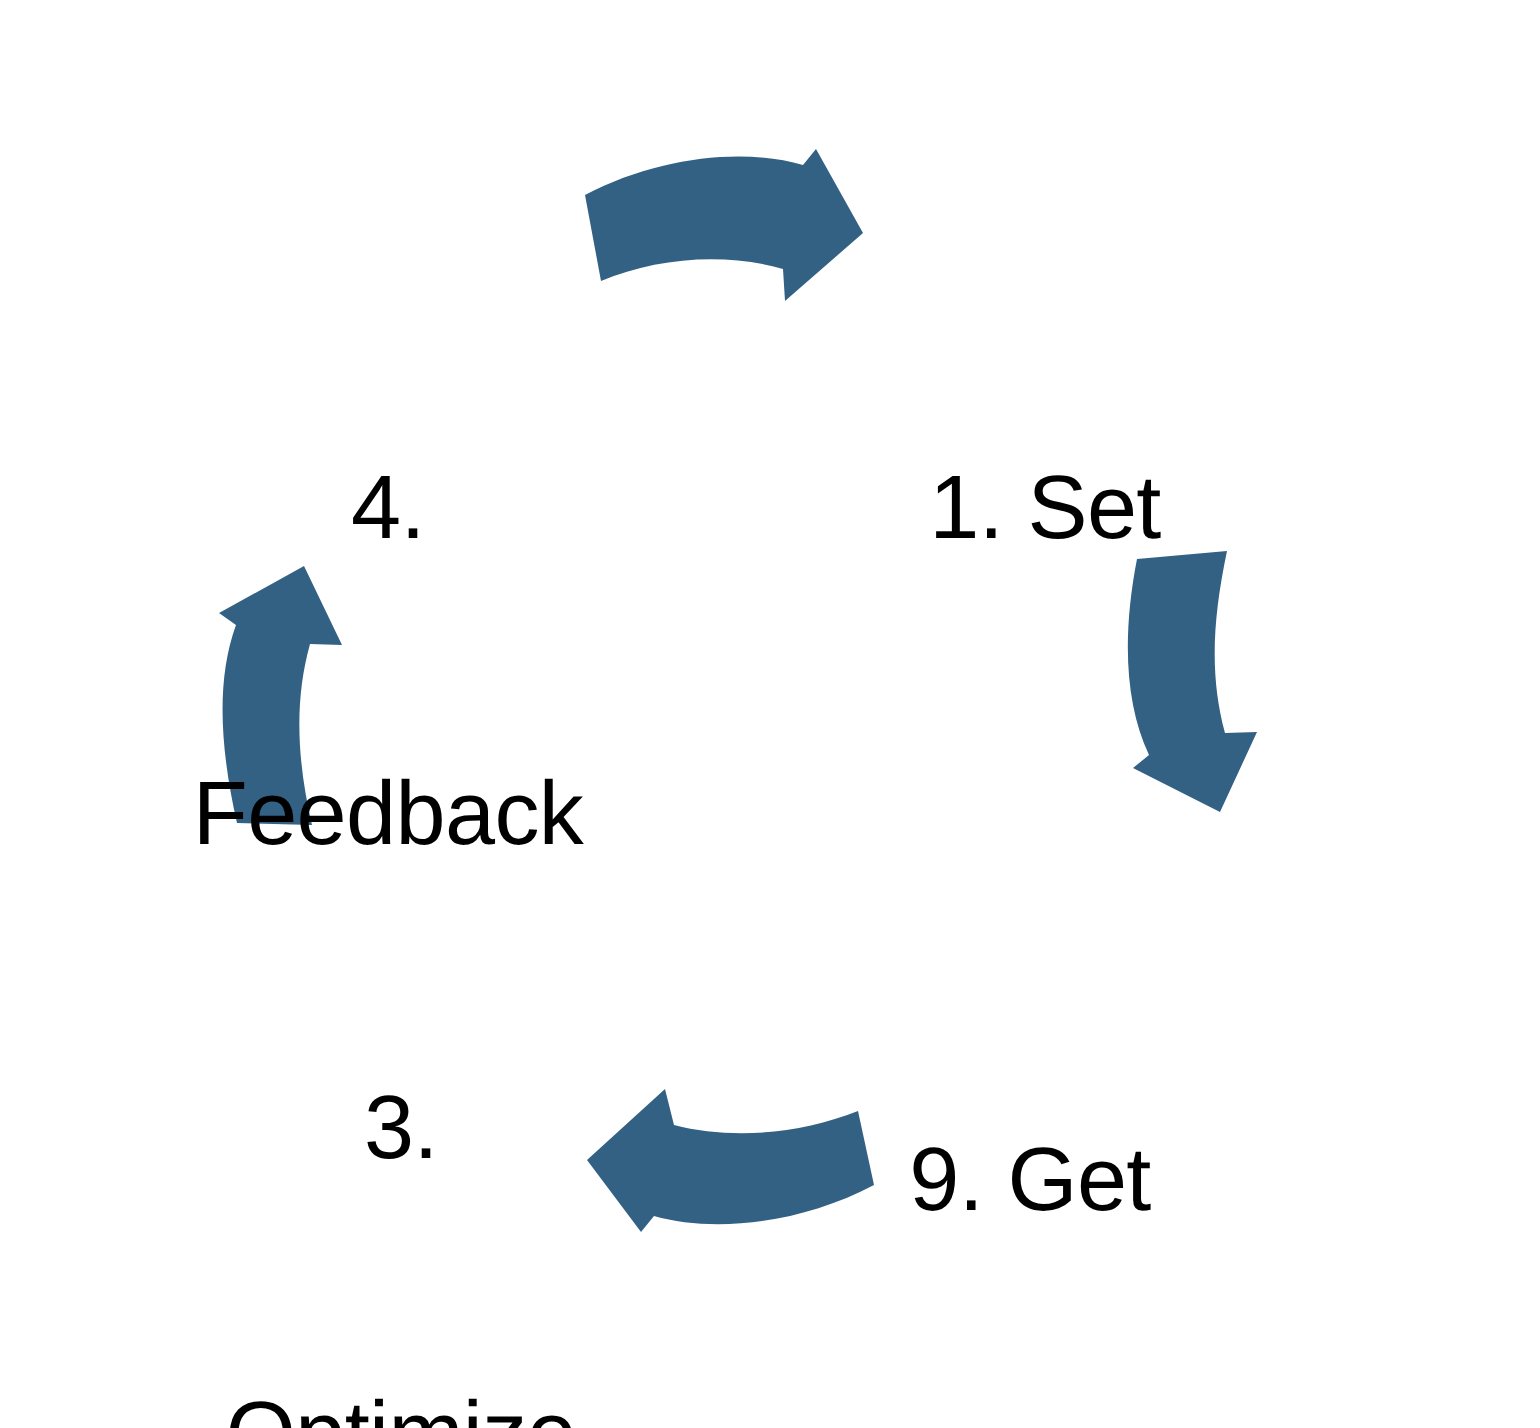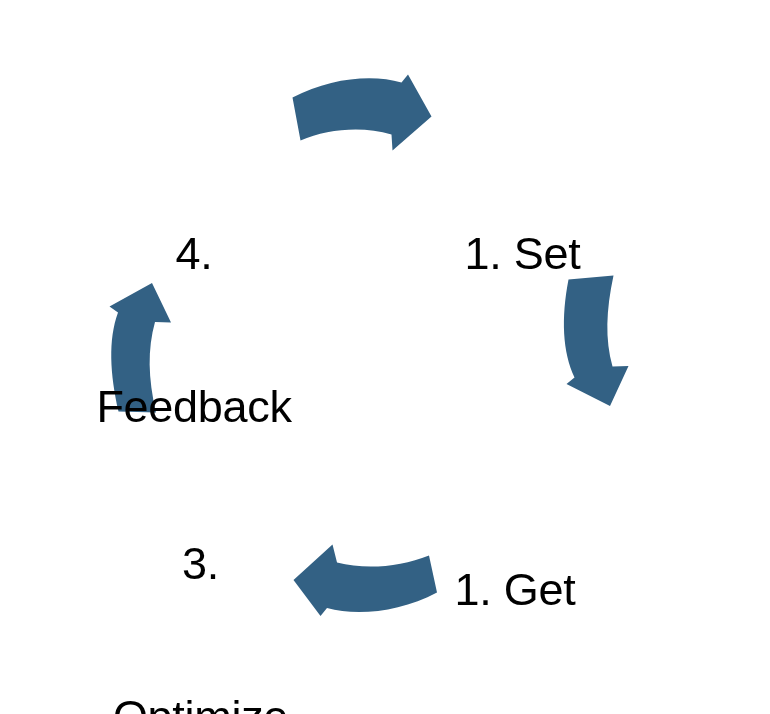--- a/index.html
+++ b/index.html
@@ -104,21 +104,21 @@
              L 193,320
              C 185.5,347 186,376 194,410.5
              Z" transform="translate(-38,2) rotate(0)"></path>
   </svg>
 
   <div class="step-label" id="label-step-1">
     <span class="label-line">1. Set</span>
   </div>
 
   <div class="step-label" id="label-step-2">
-    <span class="label-line">1. Get</span>
+    <span class="label-line">9. Get</span>
     
   </div>
 
   <div class="step-label" id="label-step-3">
     <span class="label-line">3.</span>
     <span class="label-line">Optimize</span>
     
   </div>
 
   <div class="step-label" id="label-step-4">

